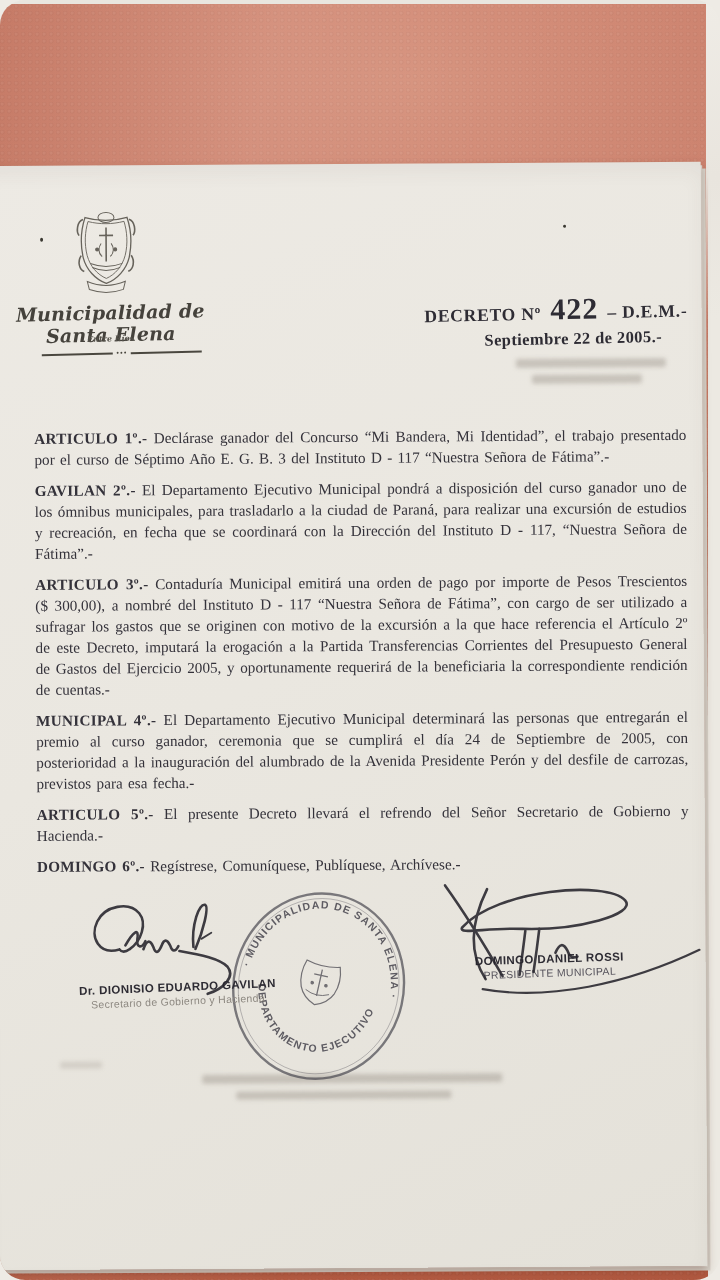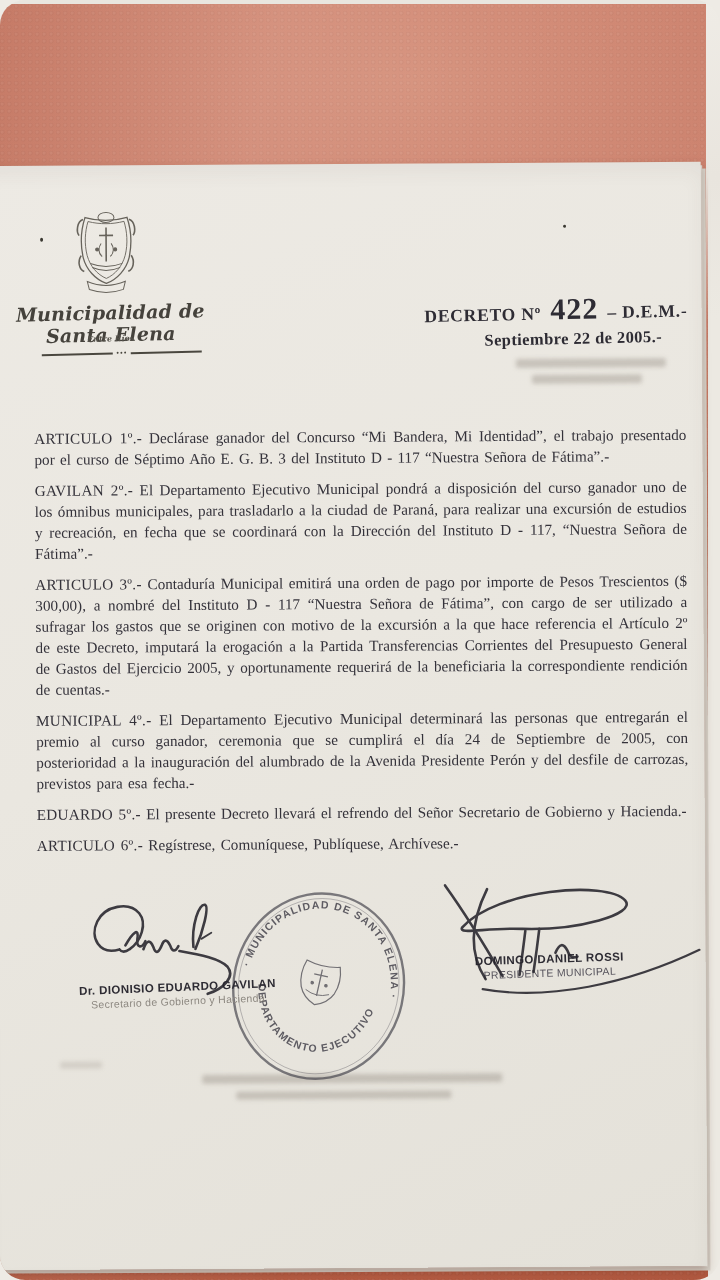--- a/index.html
+++ b/index.html
@@ -70,21 +70,21 @@
   .decree-suffix{font-size:17.5px;letter-spacing:0.8px;}
   .decree-date{margin-top:3px;padding-right:26px;font-weight:bold;font-size:16.5px;letter-spacing:0.4px;}
 
   
   .articles{
     position:absolute;left:50px;top:262px;width:652px;
     font-size:15.2px;line-height:21px;text-align:justify;
     color:#34323a;word-spacing:1.5px;
   }
   .articles p{margin:0 0 10px 0;}
-  .art-label{font-weight:normal;letter-spacing:0.3px;}
+  .art-label{font-weight:bold;letter-spacing:0.3px;}
 
   
   .sig-svg{position:absolute;stroke:#26242c;fill:none;stroke-linecap:round;stroke-linejoin:round;opacity:0.88;}
   .sig-left{left:94px;top:732px;width:180px;height:100px;z-index:6;}
   .sig-right{left:440px;top:716px;width:280px;height:125px;z-index:6;}
   .sig-block{position:absolute;text-align:center;font-family:"Liberation Sans", sans-serif;z-index:5;}
   .sig-block-left{left:60px;top:816px;width:260px;transform:rotate(-2deg);}
   .sig-block-right{left:452px;top:790px;width:220px;transform:rotate(-1.5deg);}
   .sig-name{font-size:11.5px;font-weight:bold;color:#2d2b33;letter-spacing:0.4px;}
   .sig-title{font-size:10.5px;color:#8d8881;margin-top:2px;letter-spacing:0.3px;}
@@ -156,22 +156,22 @@
     <div class="smudge sm1"></div>
     <div class="smudge sm2"></div>
     <div class="speck sp1"></div>
     <div class="speck sp2"></div>
 
     <div class="articles ink">
       <p><span class="art-label">ARTICULO 1º.-</span> <span>Declárase ganador del Concurso “Mi Bandera, Mi Identidad”, el trabajo presentado por el curso de Séptimo Año E. G. B. 3  del Instituto D - 117 “Nuestra Señora de Fátima”.-</span></p>
       <p><span class="art-label">GAVILAN 2º.-</span> <span>El Departamento Ejecutivo Municipal pondrá a disposición del curso ganador uno de los ómnibus municipales, para trasladarlo a la ciudad de Paraná, para realizar una excursión de estudios y recreación, en fecha que se coordinará con la Dirección del Instituto D - 117, “Nuestra Señora de Fátima”.-</span></p>
       <p><span class="art-label">ARTICULO 3º.-</span> <span>Contaduría Municipal emitirá una orden de pago por importe de Pesos Trescientos ($ 300,00), a nombré del Instituto D - 117 “Nuestra Señora de Fátima”, con cargo de ser utilizado a sufragar los gastos que se originen con motivo de la excursión a la que hace referencia el Artículo 2º de este Decreto, imputará la erogación a la Partida Transferencias Corrientes del Presupuesto General de Gastos del Ejercicio 2005, y oportunamente requerirá de la beneficiaria la correspondiente rendición de cuentas.-</span></p>
       <p><span class="art-label">MUNICIPAL 4º.-</span> <span>El Departamento Ejecutivo Municipal determinará las personas que entregarán el premio al curso ganador, ceremonia que se cumplirá el día 24 de Septiembre de 2005, con posterioridad a la inauguración del alumbrado de la Avenida Presidente Perón y del desfile de carrozas, previstos para esa fecha.-</span></p>
-      <p><span class="art-label">EDUARDO 5º.-</span> <span>El presente Decreto llevará el refrendo del Señor Secretario de Gobierno y Hacienda.-</span></p>
-      <p><span class="art-label">ARTICULO 6º.-</span> <span>Regístrese, Comuníquese, Publíquese, Archívese.-</span></p>
+      <p><span class="art-label">ARTICULO 5º.-</span> <span>El presente Decreto llevará el refrendo del Señor Secretario de Gobierno y Hacienda.-</span></p>
+      <p><span class="art-label">DOMINGO 6º.-</span> <span>Regístrese, Comuníquese, Publíquese, Archívese.-</span></p>
     </div>
 
     <svg class="stamp" viewBox="0 0 190 200">
       <defs>
         <path id="arcTop" d="M 95,100 m -72,0 a 72,78 0 1 1 144,0"></path>
         <path id="arcBottom" d="M 95,100 m -60,0 a 60,66 0 0 0 120,0"></path>
       </defs>
       <ellipse cx="95" cy="100" rx="85" ry="93" fill="none" stroke="#45434c" stroke-width="2.4" opacity="0.8"></ellipse>
       <ellipse cx="95" cy="100" rx="80" ry="88" fill="none" stroke="#45434c" stroke-width="0.8" opacity="0.45"></ellipse>
       <text font-family="Liberation Sans, sans-serif" font-size="10.5" font-weight="bold" fill="#46444d" letter-spacing="1.2">

